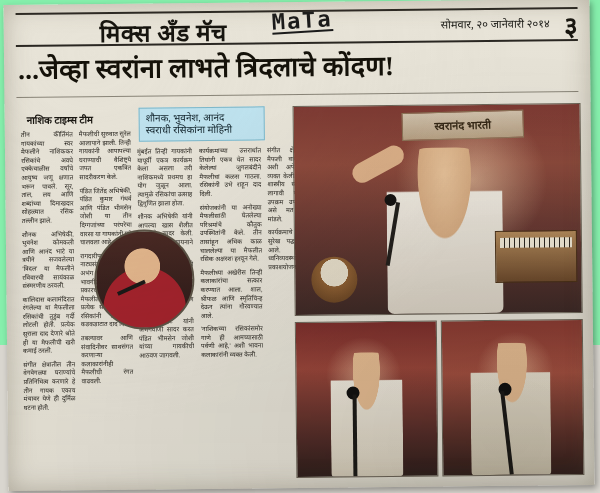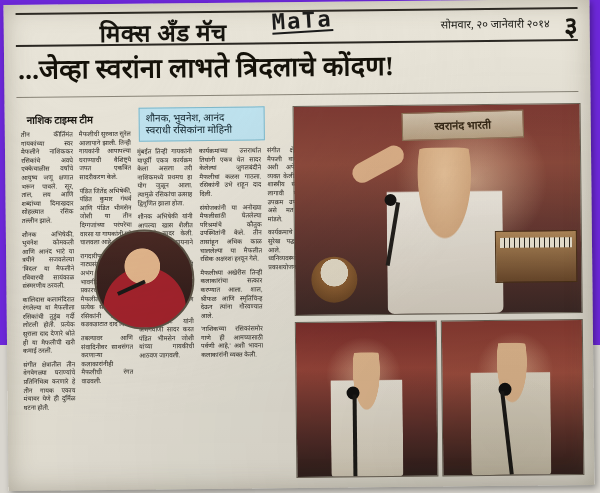--- a/index.html
+++ b/index.html
@@ -11,21 +11,21 @@
     width: 600px;
     height: 493px;
     overflow: hidden;
     font-family: "DejaVu Sans", sans-serif;
   }
 
   #page {
     position: relative;
     width: 600px;
     height: 345px;
-    background: #6d28d9;
+    background: #86efac;
   }
 
   
   #clipping {
     position: absolute;
     left: 6px;
     top: 2px;
     width: 586px;
     height: 486px;
     background: #e8e4d8;

